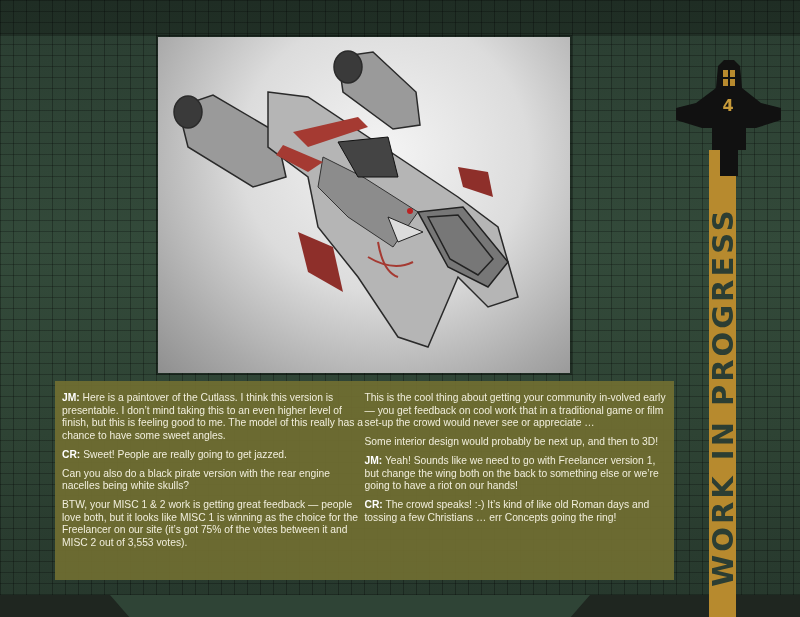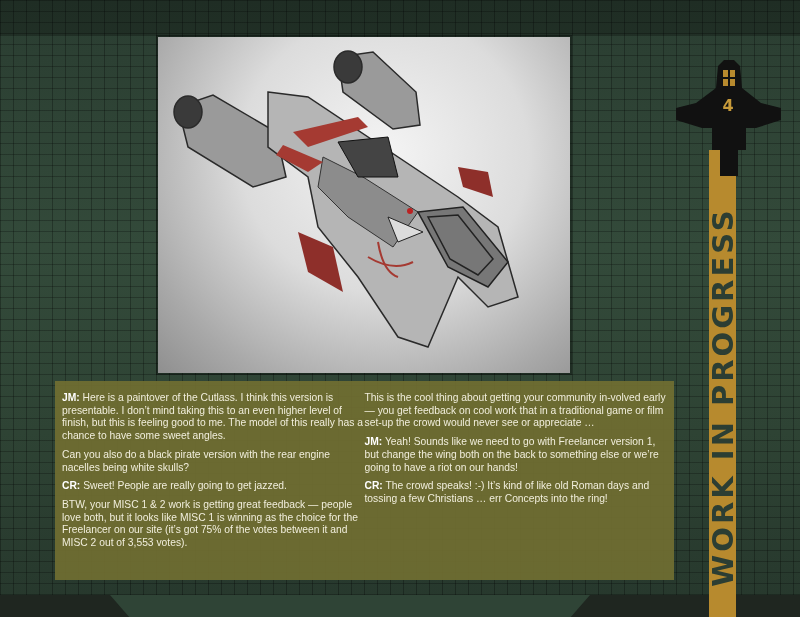--- a/index.html
+++ b/index.html
@@ -65,28 +65,29 @@
     <path d="M230 180 L265 195 L240 205 Z" fill="#dcdcdc" stroke="#222" stroke-width="1"></path>
     <circle cx="252" cy="174" r="3" fill="#b22"></circle>
     <path d="M210 220 Q235 235 255 225" stroke="#a53a32" stroke-width="2" fill="none"></path>
     <path d="M220 205 Q225 235 240 240" stroke="#a53a32" stroke-width="2" fill="none"></path>
   </svg>
 </div>
 
 <div class="textbox">
   <div class="col">
     <p><b>JM:</b><span> Here is a paintover of the Cutlass. I think this version is presentable. I don’t mind taking this to an even higher level of finish, but this is feeling good to me. The model of this really has a chance to have some sweet angles.</span></p>
+    <p><b>CR:</b><span> Sweet! People are really going to get jazzed.</span></p>
     <p><span>Can you also do a black pirate version with the rear engine nacelles being white skulls?</span></p>
-    <p><b>CR:</b><span> Sweet! People are really going to get jazzed.</span></p>
     <p><span>BTW, your MISC 1 &amp; 2 work is getting great feedback — people love both, but it looks like MISC 1 is winning as the choice for the Freelancer on our site (it’s got 75% of the votes between it and MISC 2 out of 3,553 votes).</span></p>
   </div>
   <div class="col">
     <p><span>This is the cool thing about getting your community in-volved early — you get feedback on cool work that in a traditional game or film set-up the crowd would never see or appreciate …</span></p>
+    <p><span>Some interior design would probably be next up, and then to 3D!</span></p>
     <p><b>JM:</b><span> Yeah! Sounds like we need to go with Freelancer version 1, but change the wing both on the back to something else or we’re going to have a riot on our hands!</span></p>
-    <p><b>CR:</b><span> The crowd speaks! :-) It’s kind of like old Roman days and tossing a few Christians … err Concepts into the ring!</span></p>
+    <p><b>CR:</b><span> The crowd speaks! :-) It’s kind of like old Roman days and tossing a few Christians … err Concepts going the ring!</span></p>
   </div>
 </div>
 
 <div class="strip"></div>
 <svg class="ship-icon" viewBox="0 0 105 120">
   <path d="M42 8 L48 2 L58 2 L64 8 L66 30 L85 45 L105 50 L105 62 L80 70 L70 70 L70 92 L62 92 L62 118 L44 118 L44 92 L36 92 L36 70 L26 70 L0 62 L0 50 L20 45 L40 30 Z" fill="#111"></path>
   <rect x="47" y="12" width="12" height="16" fill="#b78a2e"></rect>
   <rect x="52" y="12" width="2" height="16" fill="#111"></rect>
   <rect x="47" y="19" width="12" height="2" fill="#111"></rect>
 </svg>

